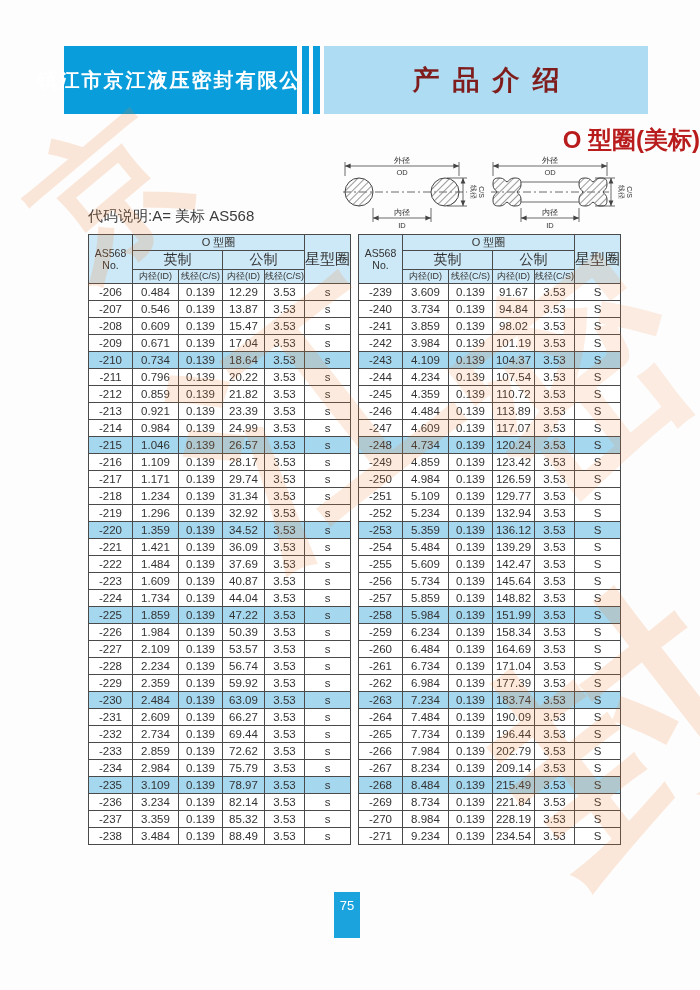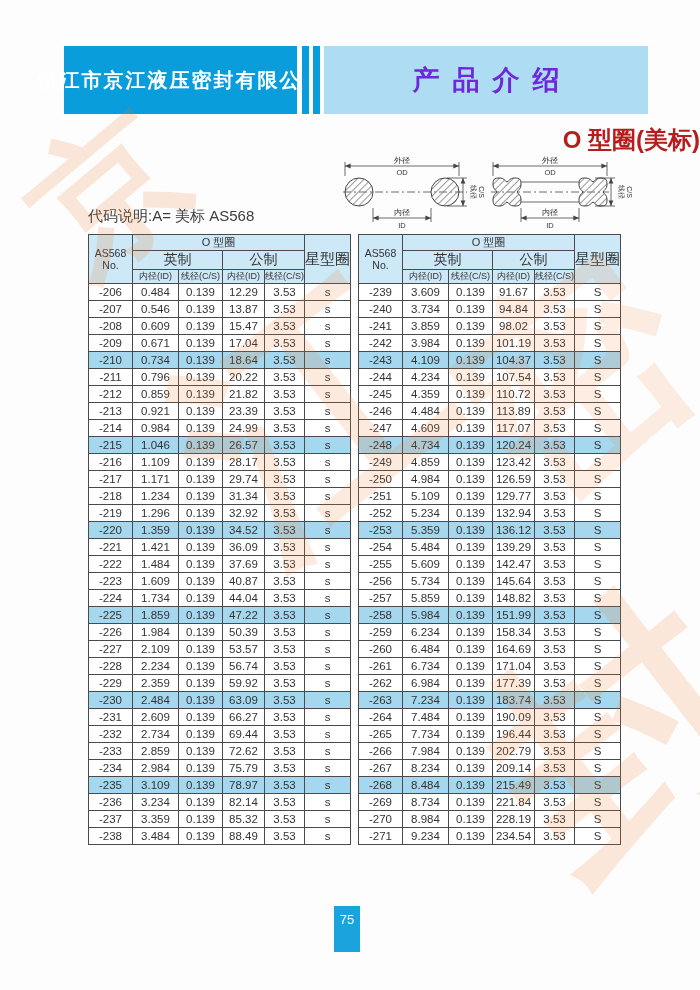--- a/index.html
+++ b/index.html
@@ -16,21 +16,21 @@
     color:#ffffff; font-size:20px; font-weight:bold; letter-spacing:2px;
     font-family:"Liberation Serif", serif; white-space:nowrap;
   }
   .stripe { position:absolute; top:46px; width:7px; height:68px; background:#099edb; }
   .stripe-1 { left:302px; } .stripe-2 { left:313px; }
   .band-light {
     position:absolute; left:324px; top:46px; width:324px; height:68px;
     background:#aedcf2; display:flex; align-items:center; justify-content:center;
   }
   .section-title {
-    color:#6d28d9; font-size:27px; font-weight:bold; letter-spacing:13px;
+    color:#7f1d1d; font-size:27px; font-weight:bold; letter-spacing:13px;
     font-family:"Liberation Serif", serif; padding-left:13px; white-space:nowrap;
   }
   .page-title {
     position:absolute; left:0; right:0; top:124px; text-align:right;
     color:#b91c1c; font-size:24px; font-weight:bold;
   }
   
   .info { position:absolute; left:88px; top:158px; font-size:15px; color:#3c3c3c; line-height:23px; white-space:pre; }
   
   .diagrams { position:absolute; left:334px; top:152px; }
@@ -57,21 +57,21 @@
     position:absolute; z-index:5; pointer-events:none; color:#f07a28;
     font-weight:bold; line-height:1; font-family:"Liberation Serif", serif;
   }
   .wm-0 { left:34px;  top:118px; font-size:150px; opacity:.17; transform:rotate(-40deg); }
   .wm-1 { left:188px; top:292px; font-size:250px; opacity:.15; transform:rotate(-38deg); }
   .wm-2 { left:468px; top:272px; font-size:215px; opacity:.13; transform:rotate(-38deg); }
   .wm-3 { left:498px; top:612px; font-size:250px; opacity:.16; transform:rotate(-38deg); }
   
   .page-num {
     position:absolute; left:334px; top:892px; width:26px; height:46px;
-    background:#1ba3dd; color:#fff; font-size:13px; text-align:center; padding-top:6px;margin-top:14px;
+    background:#1ba3dd; color:#fff; font-size:13px; text-align:center; padding-top:6px;
   }
 </style>
 </head>
 <body>
 
 <span class="wm wm-0">京</span>
 <span class="wm wm-1">江</span>
 <span class="wm wm-2">密</span>
 <span class="wm wm-3">封</span>
 

